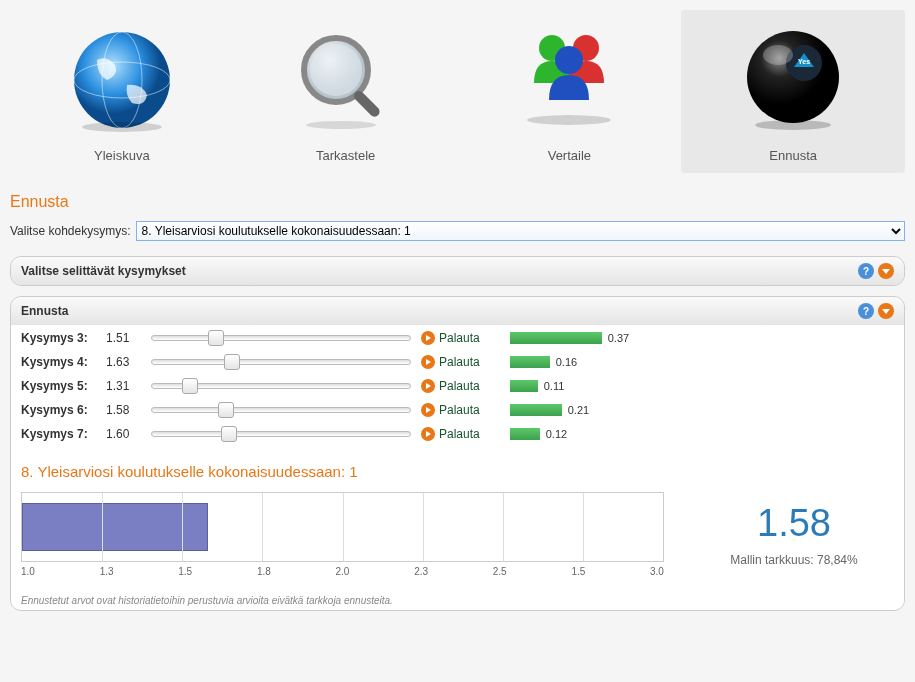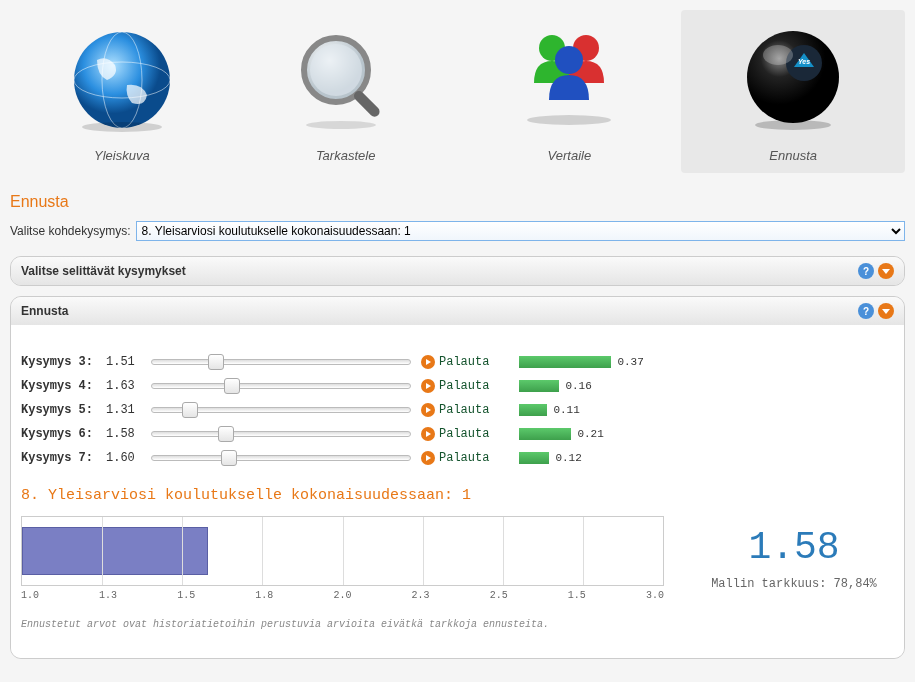--- a/index.html
+++ b/index.html
@@ -1,31 +1,31 @@
 <!DOCTYPE html>
 <html><head>
 <meta charset="utf-8">
 <style>
 * { box-sizing: border-box; margin: 0; padding: 0; }
 body { font-family: Arial, sans-serif; font-size: 12px; color: #333; background: #f5f5f5; padding: 10px; width: 915px; }
 .tabs { display: flex; gap: 0; margin-bottom: 20px; }
-.tab { flex: 1; text-align: center; padding: 10px; cursor: pointer; font-style: italic; }
+.tab { flex: 1; text-align: center; padding: 10px; cursor: pointer; }
 .tab.active { background: #e8e8e8; border-radius: 4px; }
 .tab-icon { height: 120px; display: flex; align-items: center; justify-content: center; margin-bottom: 8px; }
 .tab-label { color: #555; font-size: 13px; }
 .section-title { color: #e87817; font-size: 16px; margin-bottom: 10px; }
 .select-row { display: flex; align-items: center; gap: 5px; margin-bottom: 15px; }
 .select-row select { flex: 1; max-width: 790px; font-size: 12px; padding: 1px; border: 1px solid #7eb4ea; background: linear-gradient(#fff, #f0f6fc); }
 .panel { margin-bottom: 10px; border: 1px solid #ccc; border-radius: 11px; overflow: hidden; }
 .panel-header { background: linear-gradient(#fafafa, #e5e5e5); padding: 6px 10px; font-weight: bold; font-size: 12px; display: flex; align-items: center; justify-content: space-between; }
 .panel-header-icons { display: flex; gap: 4px; align-items: center; }
 .help-icon { width: 16px; height: 16px; border-radius: 50%; background: #4a90d9; color: #fff; display: inline-flex; align-items: center; justify-content: center; font-size: 10px; font-weight: bold; cursor: pointer; }
 .collapse-icon { width: 16px; height: 16px; border-radius: 50%; background: #e87817; display: inline-flex; align-items: center; justify-content: center; cursor: pointer; }
 .collapse-icon::before { content: ''; width: 0; height: 0; border-left: 4px solid transparent; border-right: 4px solid transparent; border-top: 5px solid #fff; }
-.panel-body { padding: 28px 10px; background: #fff; font-family: Liberation Mono, monospace; }
+.panel-body { padding: 4px 10px; background: #fff; }
 .q-row { display: flex; align-items: center; gap: 10px; margin-bottom: 6px; font-size: 12px; }
 .q-label { width: 75px; font-weight: bold; }
 .q-value { width: 35px; }
 .slider-wrap { width: 260px; position: relative; height: 18px; }
 .slider-track { position: absolute; top: 6px; left: 0; right: 0; height: 6px; background: linear-gradient(#ddd,#fff); border: 1px solid #bbb; border-radius: 3px; }
 .slider-thumb { position: absolute; top: 1px; width: 16px; height: 16px; background: linear-gradient(#fff,#e5e5e5); border: 1px solid #aaa; border-radius: 3px; transform: translateX(-50%); }
 .reset-btn { display: flex; align-items: center; gap: 4px; cursor: pointer; }
 .reset-arrow { width: 14px; height: 14px; border-radius: 50%; background: #e87817; display: inline-flex; align-items: center; justify-content: center; }
 .reset-arrow::before { content: ''; width: 0; height: 0; border-top: 3px solid transparent; border-bottom: 3px solid transparent; border-left: 5px solid #fff; margin-left: 1px; }
 .reset-text { color: #14532d; }

